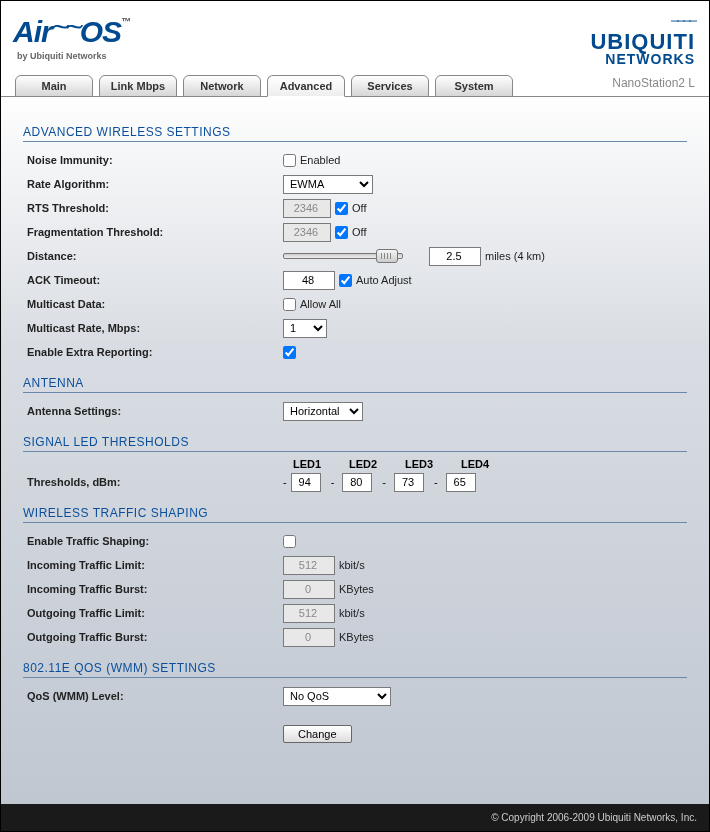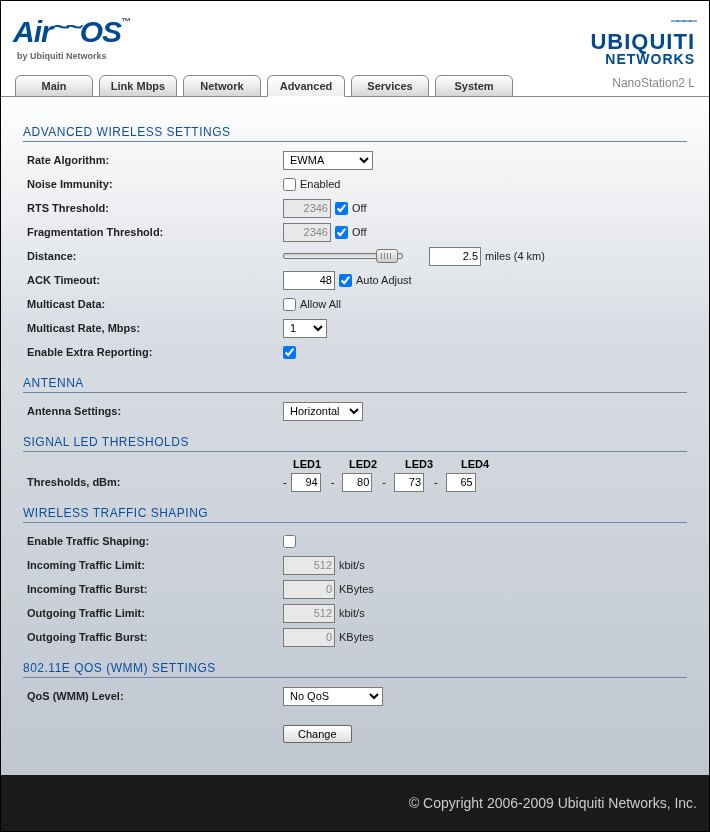--- a/index.html
+++ b/index.html
@@ -115,21 +115,21 @@
   gap:4px;
 }
 select, input[type=text] {
   font-family: inherit;
   font-size: 11px;
   border: 1px solid #7a7a7a;
   background: #fff;
   height: 19px;
   padding: 1px 2px;
 }
-input[type=text] { width: 48px; text-align:right; padding-left:0;}
+input[type=text] { width: 48px; text-align:center; padding-left:0;}
 input[type=text].med { width: 52px; }
 input[type=text].dis { background:#e8e8e8; color:#888;}
 input[type=checkbox] { width:13px; height:13px; }
 .cl { color:#222; }
 .slider {
   width: 120px; height: 6px;
   background: linear-gradient(#ccc,#eee);
   border:1px solid #777;
   border-radius:2px;
   position:relative;
@@ -153,23 +153,23 @@
   background: linear-gradient(#fff,#ddd);
   padding: 2px 14px;
   font-family:inherit;
   font-size:11px;
   border-radius:2px;
   cursor:pointer;
 }
 .footer {
   background:#1a1a1a;
   color:#ccc;
-  font-size:14px;
+  font-size:10px;
   text-align:right;
-  padding: 20px 12px;
+  padding: 8px 12px;
 }
 </style>
 </head>
 <body>
 
 <div class="page">
   <div class="header">
     <div class="logo-left">
       <div class="airos">
         <span>Air</span><span class="wave">⁓⁓</span><span>OS</span><span class="tm">™</span>
@@ -190,30 +190,30 @@
     <div class="tab">Services</div>
     <div class="tab">System</div>
     <div class="device-name">NanoStation2 L</div>
   </div>
 
   <div class="content">
 
     <div class="section-title">ADVANCED WIRELESS SETTINGS</div>
 
     <div class="row">
-      <div class="label">Rate Algorithm:</div>
-      <div class="field">
-        <select style="width:90px"><option>EWMA</option></select>
-      </div>
-    </div>
-    <div class="row">
       <div class="label">Noise Immunity:</div>
       <div class="field">
         <input type="checkbox" style="">
         <span class="cl">Enabled</span>
+      </div>
+    </div>
+    <div class="row">
+      <div class="label">Rate Algorithm:</div>
+      <div class="field">
+        <select style="width:90px"><option>EWMA</option></select>
       </div>
     </div>
     <div class="row">
       <div class="label">RTS Threshold:</div>
       <div class="field">
         <input type="text" class="dis" disabled="" value="2346" style="">
         <input type="checkbox" checked="" style="">
         <span class="cl">Off</span>
       </div>
     </div>
@@ -326,21 +326,21 @@
       <div class="field">
         <input type="text" class="med dis" disabled="" value="0" style="">
         <span class="cl">KBytes</span>
       </div>
     </div>
 
     <div class="section-title">802.11E QOS (WMM) SETTINGS</div>
     <div class="row">
       <div class="label">QoS (WMM) Level:</div>
       <div class="field">
-        <select style="width:100px"><option>No QoS</option></select>
+        <select style="width:108px"><option>No QoS</option></select>
       </div>
     </div>
 
     <div class="row" style="margin-top:14px">
       <div class="label"></div>
       <div class="field">
         <button class="btn">Change</button>
       </div>
     </div>
 

